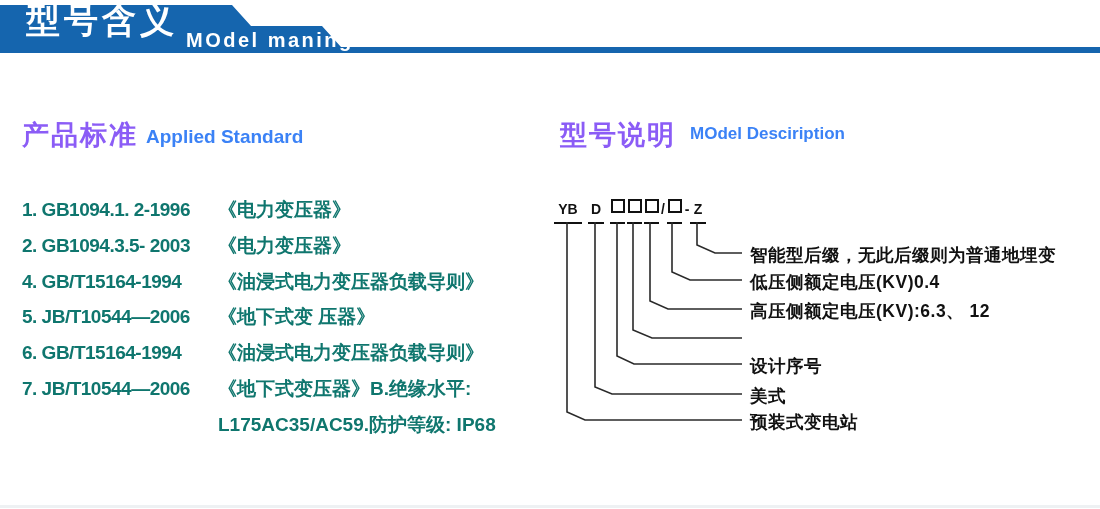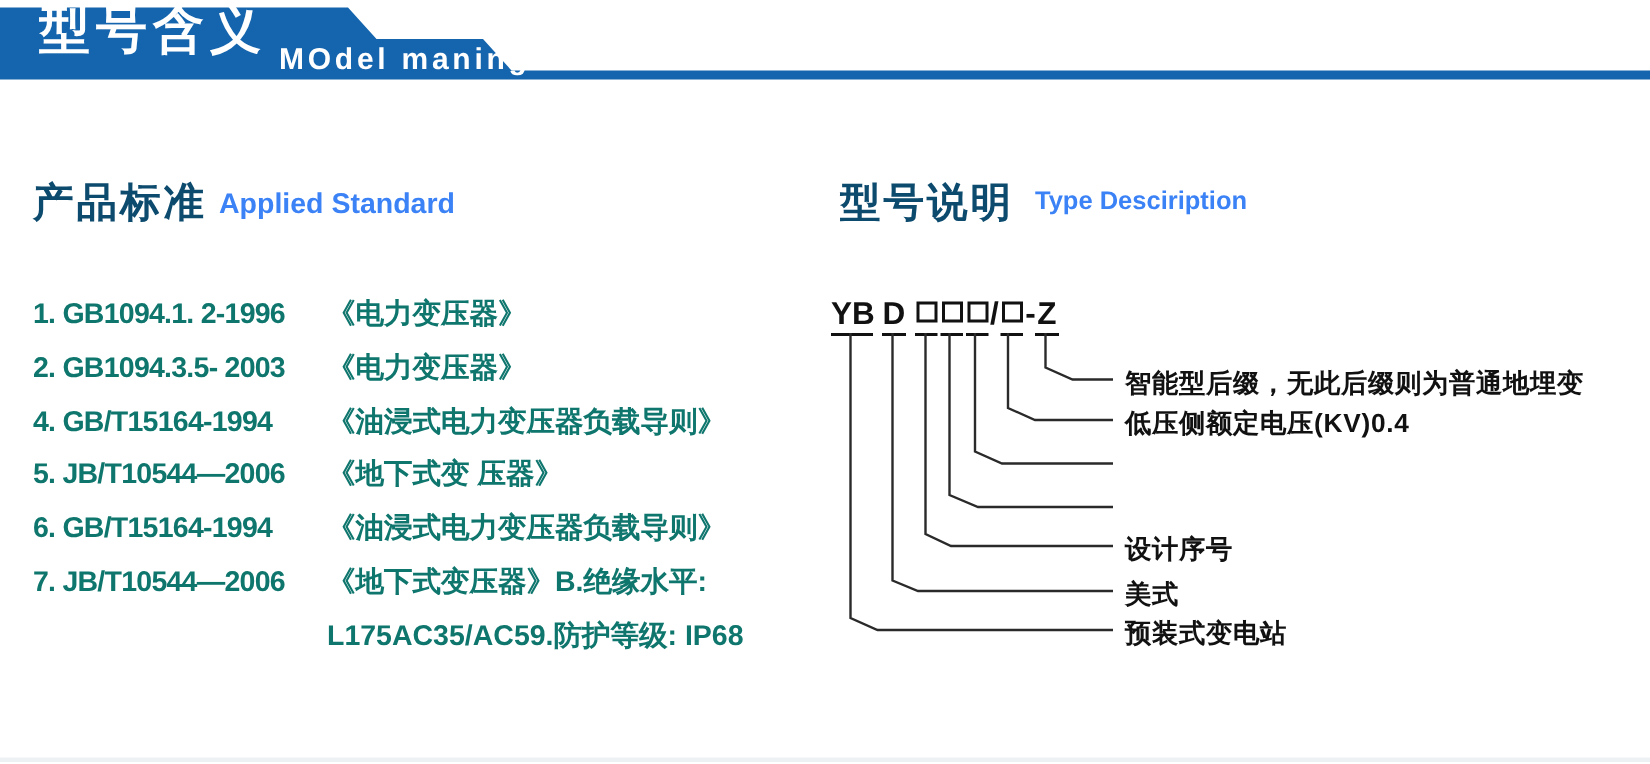--- a/index.html
+++ b/index.html
@@ -12,29 +12,29 @@
   .banner-svg{position:absolute;left:0;top:0;width:1100px;height:56px;}
   .banner-title{
     position:absolute;left:26px;top:0;width:300px;
     font-size:34px;font-weight:700;color:#ffffff;letter-spacing:4px;line-height:40px;
   }
   .banner-sub{
     position:absolute;left:186px;top:29px;
     font-size:20px;font-weight:600;color:#ffffff;letter-spacing:2.5px;
   }
   
-  .sec-title{position:absolute;font-size:27px;font-weight:700;color:#0c4a6e;letter-spacing:2px;}
+  .sec-title{position:absolute;font-size:27px;font-weight:700;color:#8b5cf6;letter-spacing:2px;}
   .sec-sub{position:absolute;font-size:19px;font-weight:700;color:#3b82f6;}
   
   .std-list{position:absolute;left:22px;top:196px;width:540px;}
   .std-row{height:35.8px;line-height:28px;font-size:19px;font-weight:700;color:#0f766e;white-space:nowrap;}
   .std-code{display:inline-block;width:196px;letter-spacing:-0.5px;}
   .std-name{letter-spacing:0px;}
   
-  .code-seg{position:absolute;top:199px;height:22px;font-size:21px;font-weight:700;color:#111;line-height:21px;text-align:center;}
+  .code-seg{position:absolute;top:199px;height:22px;font-size:14px;font-weight:700;color:#111;line-height:21px;text-align:center;}
   .u{border-bottom:2.5px solid #111;padding-bottom:1px;}
   .sq{display:inline-block;width:10px;height:10px;border:2.5px solid #111;margin-bottom:1px;}
   
   .diag-svg{position:absolute;left:550px;top:195px;width:550px;height:245px;}
   .diag-label{position:absolute;left:750px;font-size:17.5px;font-weight:700;color:#111;white-space:nowrap;letter-spacing:0.5px;}
   .bottom-line{position:absolute;left:0;bottom:1px;width:1100px;height:3px;background:#eef1f3;}
 </style>
 </head>
 <body>
 
@@ -53,21 +53,21 @@
     <div class="std-row"><span class="std-code">1. GB1094.1. 2-1996</span><span class="std-name">《电力变压器》</span></div>
     <div class="std-row"><span class="std-code">2. GB1094.3.5- 2003</span><span class="std-name">《电力变压器》</span></div>
     <div class="std-row"><span class="std-code">4. GB/T15164-1994</span><span class="std-name">《油浸式电力变压器负载导则》</span></div>
     <div class="std-row"><span class="std-code">5. JB/T10544—2006</span><span class="std-name">《地下式变 压器》</span></div>
     <div class="std-row"><span class="std-code">6. GB/T15164-1994</span><span class="std-name">《油浸式电力变压器负载导则》</span></div>
     <div class="std-row"><span class="std-code">7. JB/T10544—2006</span><span class="std-name">《地下式变压器》B.绝缘水平:</span></div>
     <div class="std-row"><span class="std-code"></span><span class="std-name">L175AC35/AC59.防护等级: IP68</span></div>
   </div>
 
   <div class="sec-title" style="left:560px;top:117px;">型号说明</div>
-  <div class="sec-sub" style="left:690px;top:124px;font-size:17px;">Type Desciription</div>
+  <div class="sec-sub" style="left:690px;top:124px;font-size:17px;">MOdel Desciription</div>
 
   <span class="code-seg u" style="left:554px;width:28px;">YB</span>
   <span class="code-seg u" style="left:588px;width:16px;">D</span>
   <span class="code-seg u" style="left:610px;width:15px;"><span class="sq"></span></span>
   <span class="code-seg u" style="left:627px;width:15px;"><span class="sq"></span></span>
   <span class="code-seg u" style="left:644px;width:15px;"><span class="sq"></span></span>
   <span class="code-seg" style="left:658px;width:10px;">/</span>
   <span class="code-seg u" style="left:667px;width:15px;"><span class="sq"></span></span>
   <span class="code-seg" style="left:682px;width:10px;">-</span>
   <span class="code-seg u" style="left:690px;width:16px;">Z</span>
@@ -79,18 +79,19 @@
       <polyline points="100,27 100,106 118,114 192,114"></polyline>
       <polyline points="83,27 83,135 102,143 192,143"></polyline>
       <polyline points="67,27 67,161 84,169 192,169"></polyline>
       <polyline points="45,27 45,192 62,199 192,199"></polyline>
       <polyline points="17,27 17,217 35,225 192,225"></polyline>
     </g>
   </svg>
 
   <div class="diag-label" style="top:243px;">智能型后缀，无此后缀则为普通地埋变</div>
   <div class="diag-label" style="top:270px;">低压侧额定电压(KV)0.4</div>
+  <div class="diag-label" style="top:299px;">高压侧额定电压(KV):6.3、 12</div>
   <div class="diag-label" style="top:354px;">设计序号</div>
   <div class="diag-label" style="top:384px;">美式</div>
   <div class="diag-label" style="top:410px;">预装式变电站</div>
 
   <div class="bottom-line"></div>
 </div>
 
 </body></html>

